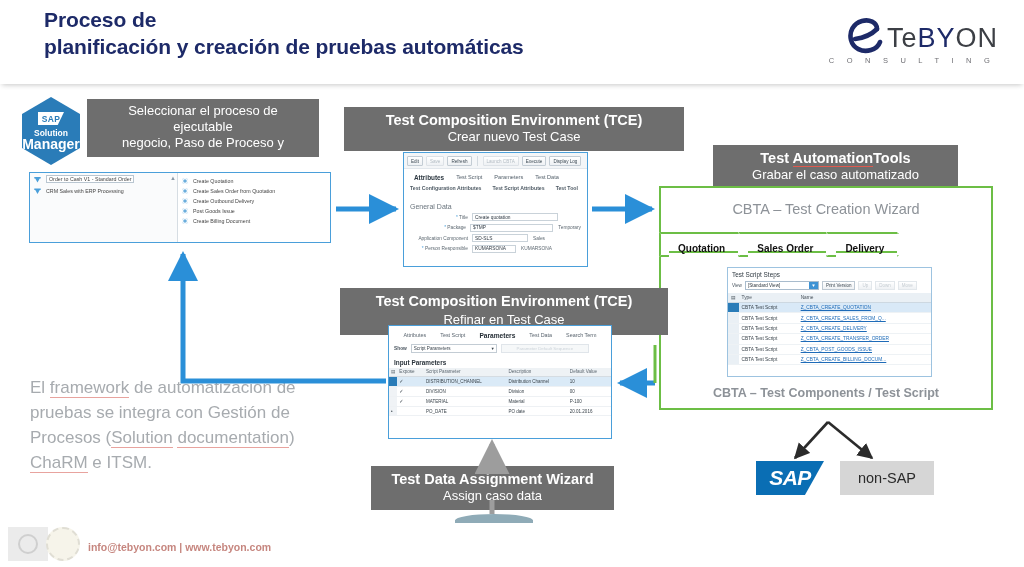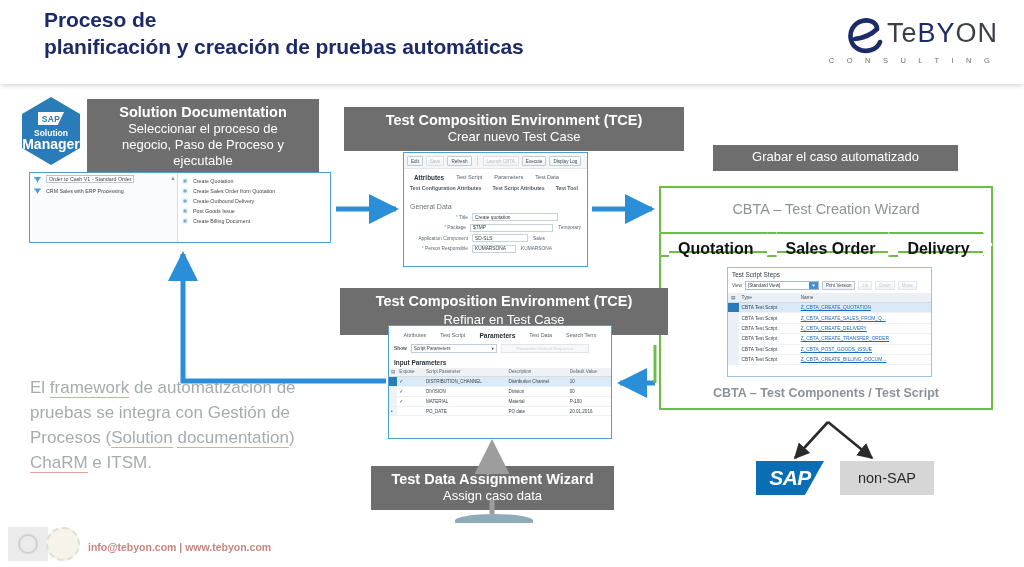--- a/index.html
+++ b/index.html
@@ -24,21 +24,21 @@
   }
   .header-title {
     position: absolute; left: 44px; top: 6px;
     font-size: 21px; font-weight: bold; line-height: 27px;
     color: #1d2a68; letter-spacing: -0.1px;
   }
   .logo-wrap {
     position: absolute; right: 26px; top: 18px;
     display: flex; flex-direction: column; align-items: flex-end;
   }
-  .logo-row { display: flex; align-items: flex-start; gap: 0; }
+  .logo-row { display: flex; align-items: flex-end; gap: 0; }
   .logo-e { width: 40px; height: 36px; display: block; }
   .logo-word { font-size: 27px; letter-spacing: 1px; color: #3c3f45; font-weight: 300; }
   .logo-word .b { color: #1d2a68; }
   .logo-sub {
     font-size: 7.5px; letter-spacing: 5.2px; color: #6f6f74;
     margin-top: 2px; margin-right: 3px;
   }
 
   
   .grey-box {
@@ -147,21 +147,21 @@
   
   .green-box {
     position: absolute; left: 659px; top: 186px; width: 334px; height: 224px;
     border: 2px solid #6cbe45; background: #ffffff;
   }
   .cbta-h { text-align: center; font-size: 14.5px; color: #8d9298; padding-top: 13px; }
   .cbta-f { text-align: center; font-size: 12.5px; color: #8d9298; font-weight: bold; position: absolute; bottom: 8px; width: 100%; }
   .chevrons { position: absolute; left: 8px; top: 44px; display: flex; }
   .chev {
     position: relative; height: 21px; display: flex; align-items: center; justify-content: center;
-    font-size: 16px; font-weight: bold; color: #111; background: #ffffff;
+    font-size: 10px; font-weight: bold; color: #111; background: #ffffff;
     border-top: 2px solid #6cbe45; border-bottom: 2px solid #6cbe45;
     padding: 12px 13px 0 9px;
   }
   .chev::before, .chev::after { content: ""; position: absolute; width: 10px; height: 21px; top: -2px; }
   .chev::before { left: -10px; border-top: 2px solid #6cbe45; border-bottom: 2px solid #6cbe45;
     background: #fff; clip-path: polygon(0 0, 100% 0, 100% 100%, 0 100%, 100% 50%); }
   .chev::after { right: -10px; background: #fff;
     clip-path: polygon(0 0, 0 100%, 100% 50%);
     border-top: 2px solid #6cbe45; border-bottom: 2px solid #6cbe45; }
 
@@ -253,24 +253,23 @@
     </div>
   </div>
 
   <div class="hex">
     <div class="sapmark">SAP</div>
     <div class="hx1">Solution</div>
     <div class="hx2">Manager</div>
   </div>
 
   <div class="grey-box" style="left:87px; top:99px; width:232px;">
-    <div class="gb-title">Solution Documentation</div>
     <div class="gb-sub">Seleccionar el proceso de</div>
+    <div class="gb-sub">ejecutable</div>
     <div class="gb-sub">negocio, Paso de Proceso y</div>
-    <div class="gb-sub">ejecutable</div>
   </div>
 
   <div class="sd-panel">
     <div class="sd-left">
       <div class="sd-item sel">
         <span class="pin"></span>
         <span class="lbl">Order to Cash V1 - Standard Order</span>
       </div>
       <div class="sd-item">
         <span class="pin"></span>
@@ -349,20 +348,21 @@
       <div class="frow">
         <div class="flabel"><span class="req">*</span>
           <span>Person Responsible</span></div>
         <div class="finput" style="width:44px;">KUMARSONA</div>
         <div class="ftail">KUMARSONA</div>
       </div>
     </div>
   </div>
 
   <div class="grey-box" style="left:713px; top:145px; width:245px;">
+    <div class="gb-title"><span>Test </span><span class="gb-underline">Automation</span><span>Tools</span></div>
     <div class="gb-sub">Grabar  el  caso automatizado</div>
   </div>
 
   <div class="green-box">
     <div class="cbta-h">CBTA – Test Creation Wizard</div>
 
     <div class="chevrons">
       <div class="chev">Quotation</div>
       <div class="chev" style="margin-left:10px;">Sales Order</div>
       <div class="chev" style="margin-left:10px;">Delivery</div>

